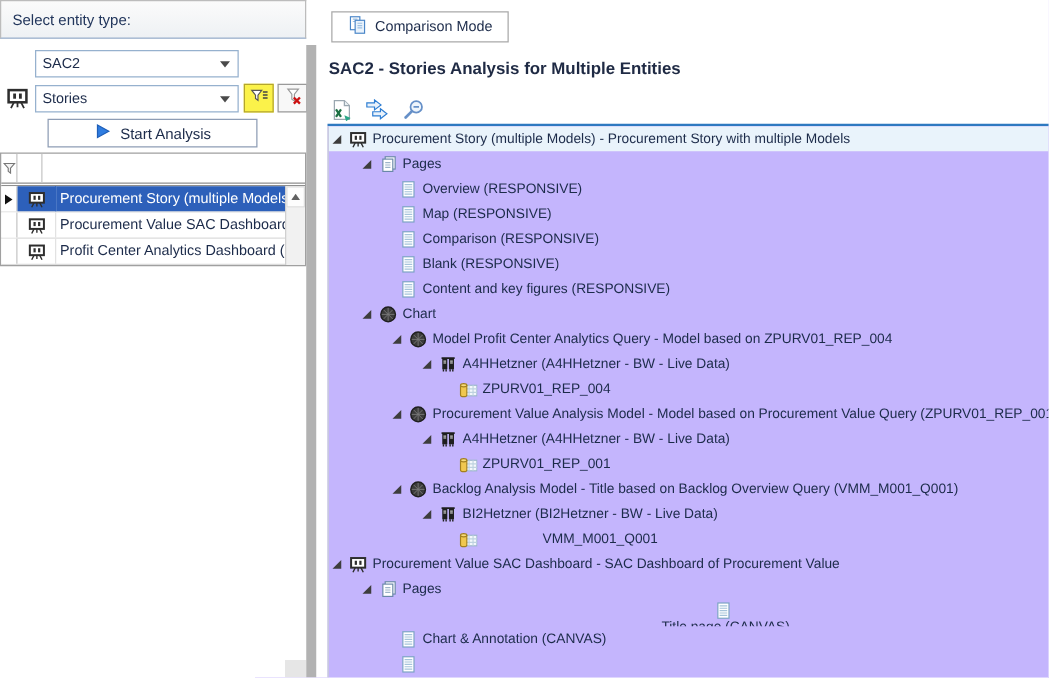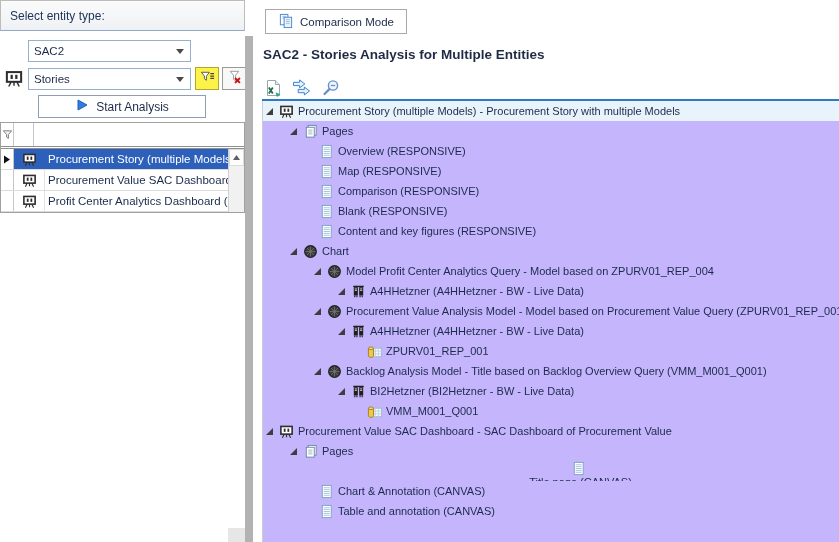--- a/index.html
+++ b/index.html
@@ -351,20 +351,31 @@
           <svg viewBox="0 0 16 16" width="15" height="15">
             <path d="M2.4 2.6h11.2" stroke="#1f1f1f" stroke-width="1.5"></path>
             <rect x="3" y="3.4" width="4.3" height="8.8" fill="#1f1f1f"></rect>
             <rect x="8.7" y="3.4" width="4.3" height="8.8" fill="#1f1f1f"></rect>
             <path d="M4 5.2h2.3M4 6.8h2.3M9.7 5.2H12M9.7 6.8H12" stroke="#fff" stroke-width="0.8"></path>
             <path d="M4 12.2v1.8M6.3 12.2v1.8M9.7 12.2v1.8M12 12.2v1.8" stroke="#1f1f1f" stroke-width="1.2"></path>
           </svg>
         </span>
         <span class="tlab">A4HHetzner (A4HHetzner - BW - Live Data)</span>
       </div>
+      <div class="trow" style="padding-left: 103px;">
+        <span class="tico">
+          <svg viewBox="0 0 16 16" width="15" height="15">
+            <rect x="5.5" y="4.5" width="10" height="9" fill="#f4f8fb" stroke="#9db8cc"></rect>
+            <path d="M5.5 7.5h10M5.5 10.5h10M8.8 4.5v9M12.2 4.5v9" stroke="#bed2e0" stroke-width="1"></path>
+            <path d="M1.5 4.5v8.2c0 .85 1.2 1.5 2.7 1.5s2.7-.65 2.7-1.5V4.5" fill="#f0c84f" stroke="#a3801e"></path>
+            <ellipse cx="4.2" cy="4.5" rx="2.7" ry="1.4" fill="#f7dc7a" stroke="#a3801e"></ellipse>
+          </svg>
+        </span>
+        <span class="tlab">ZPURV01_REP_004</span>
+      </div>
       <div class="trow" style="padding-left: 50px;">
         <span class="texp">
           <svg width="9" height="9" viewBox="0 0 9 9">
             <polygon points="8,1 8,8 1,8" fill="#3d3d3d"></polygon>
           </svg>
         </span>
         <span class="tico">
           <svg viewBox="0 0 16 16" width="15" height="15">
             <circle cx="8" cy="8" r="6.2" fill="#3b3b3b"></circle>
             <path d="M8 1.8v12.4M1.8 8h12.4M3.6 3.6l8.8 8.8M12.4 3.6l-8.8 8.8" stroke="#777" stroke-width="0.8"></path>
@@ -426,21 +437,21 @@
           <svg viewBox="0 0 16 16" width="15" height="15">
             <path d="M2.4 2.6h11.2" stroke="#1f1f1f" stroke-width="1.5"></path>
             <rect x="3" y="3.4" width="4.3" height="8.8" fill="#1f1f1f"></rect>
             <rect x="8.7" y="3.4" width="4.3" height="8.8" fill="#1f1f1f"></rect>
             <path d="M4 5.2h2.3M4 6.8h2.3M9.7 5.2H12M9.7 6.8H12" stroke="#fff" stroke-width="0.8"></path>
             <path d="M4 12.2v1.8M6.3 12.2v1.8M9.7 12.2v1.8M12 12.2v1.8" stroke="#1f1f1f" stroke-width="1.2"></path>
           </svg>
         </span>
         <span class="tlab">BI2Hetzner (BI2Hetzner - BW - Live Data)</span>
       </div>
-      <div class="trow" style="padding-left: 103px;">
+      <div class="trow" style="padding-left: 103px; gap: 48px;">
         <span class="tico">
           <svg viewBox="0 0 16 16" width="15" height="15">
             <rect x="5.5" y="4.5" width="10" height="9" fill="#f4f8fb" stroke="#9db8cc"></rect>
             <path d="M5.5 7.5h10M5.5 10.5h10M8.8 4.5v9M12.2 4.5v9" stroke="#bed2e0" stroke-width="1"></path>
             <path d="M1.5 4.5v8.2c0 .85 1.2 1.5 2.7 1.5s2.7-.65 2.7-1.5V4.5" fill="#f0c84f" stroke="#a3801e"></path>
             <ellipse cx="4.2" cy="4.5" rx="2.7" ry="1.4" fill="#f7dc7a" stroke="#a3801e"></ellipse>
           </svg>
         </span>
         <span class="tlab">VMM_M001_Q001</span>
       </div>
@@ -493,17 +504,16 @@
         </span>
         <span class="tlab">Chart &amp; Annotation (CANVAS)</span>
       </div>
       <div class="trow" style="padding-left: 55px;">
         <span class="tico">
           <svg viewBox="0 0 16 16" width="15" height="15">
             <rect x="3.5" y="1.5" width="9.5" height="13" fill="#fff" stroke="#7ba3c4"></rect>
             <path d="M5 4h6.5M5 6h6.5M5 8h6.5M5 10h6.5M5 12h6.5" stroke="#a5c3da" stroke-width="1"></path>
           </svg>
         </span>
-        <span class="tlab">Table and annotation (CANVAS)</span>
       </div>
     </div>
 
 </div>
 
 </body></html>

